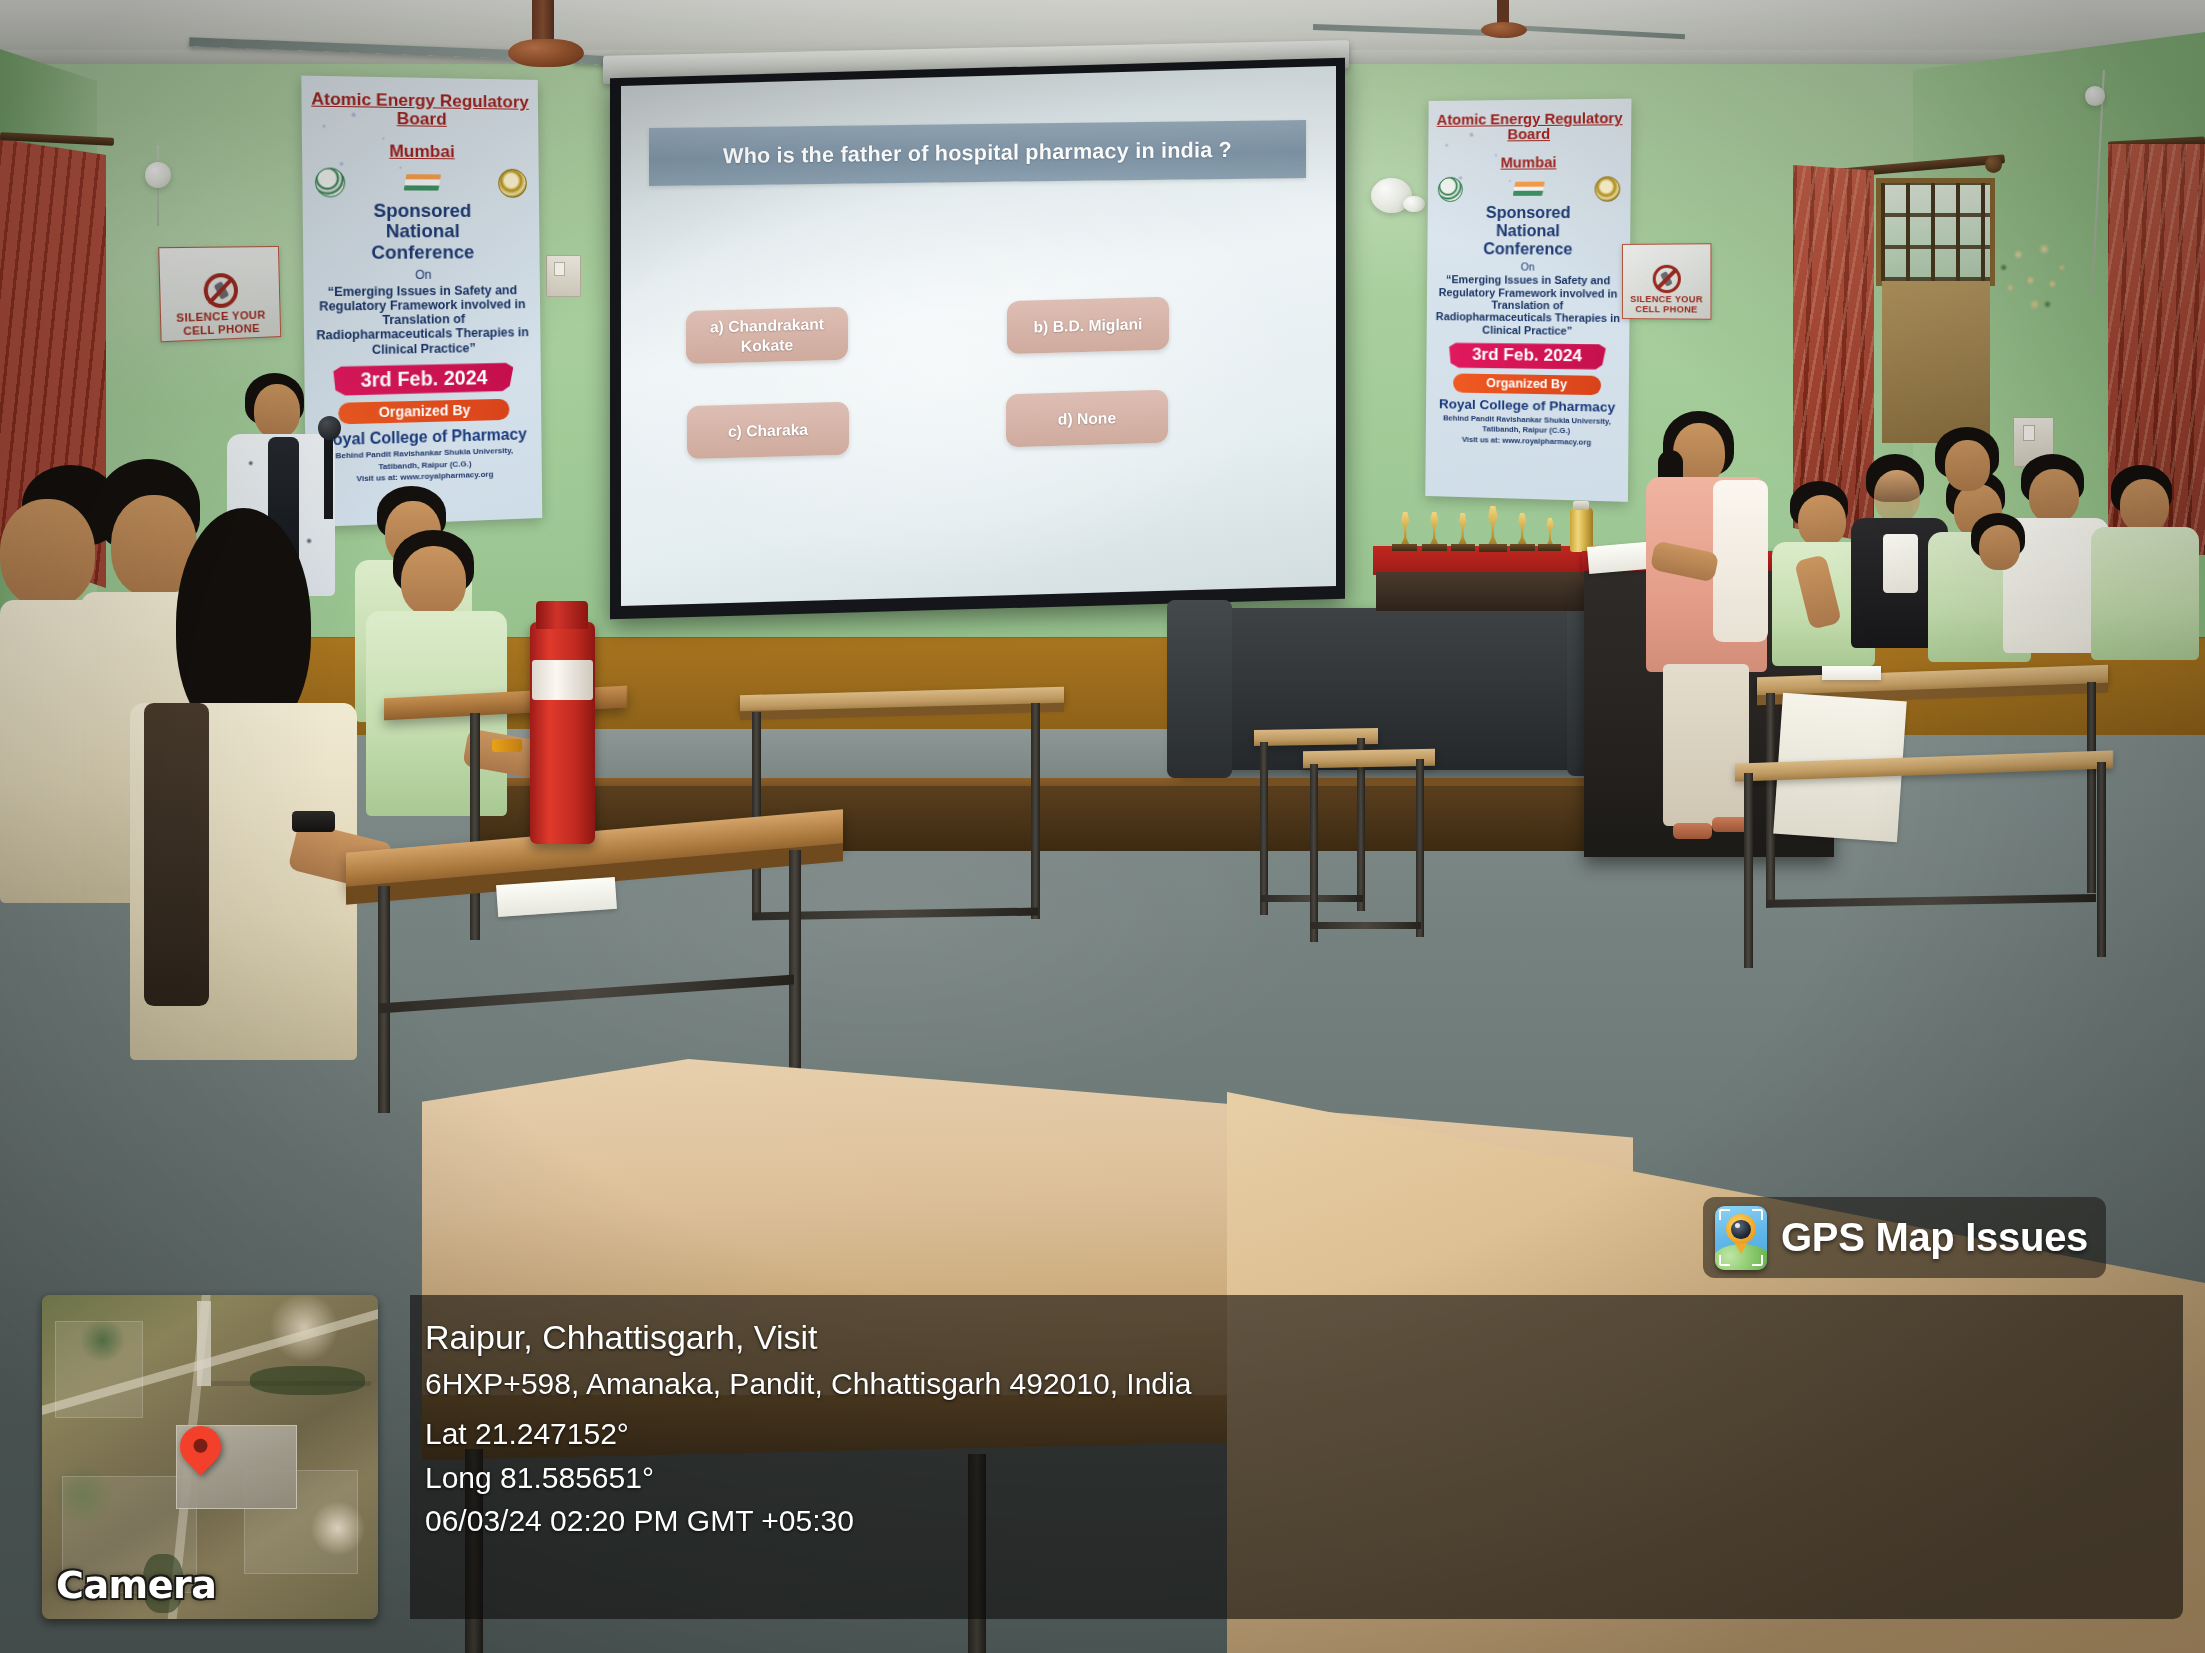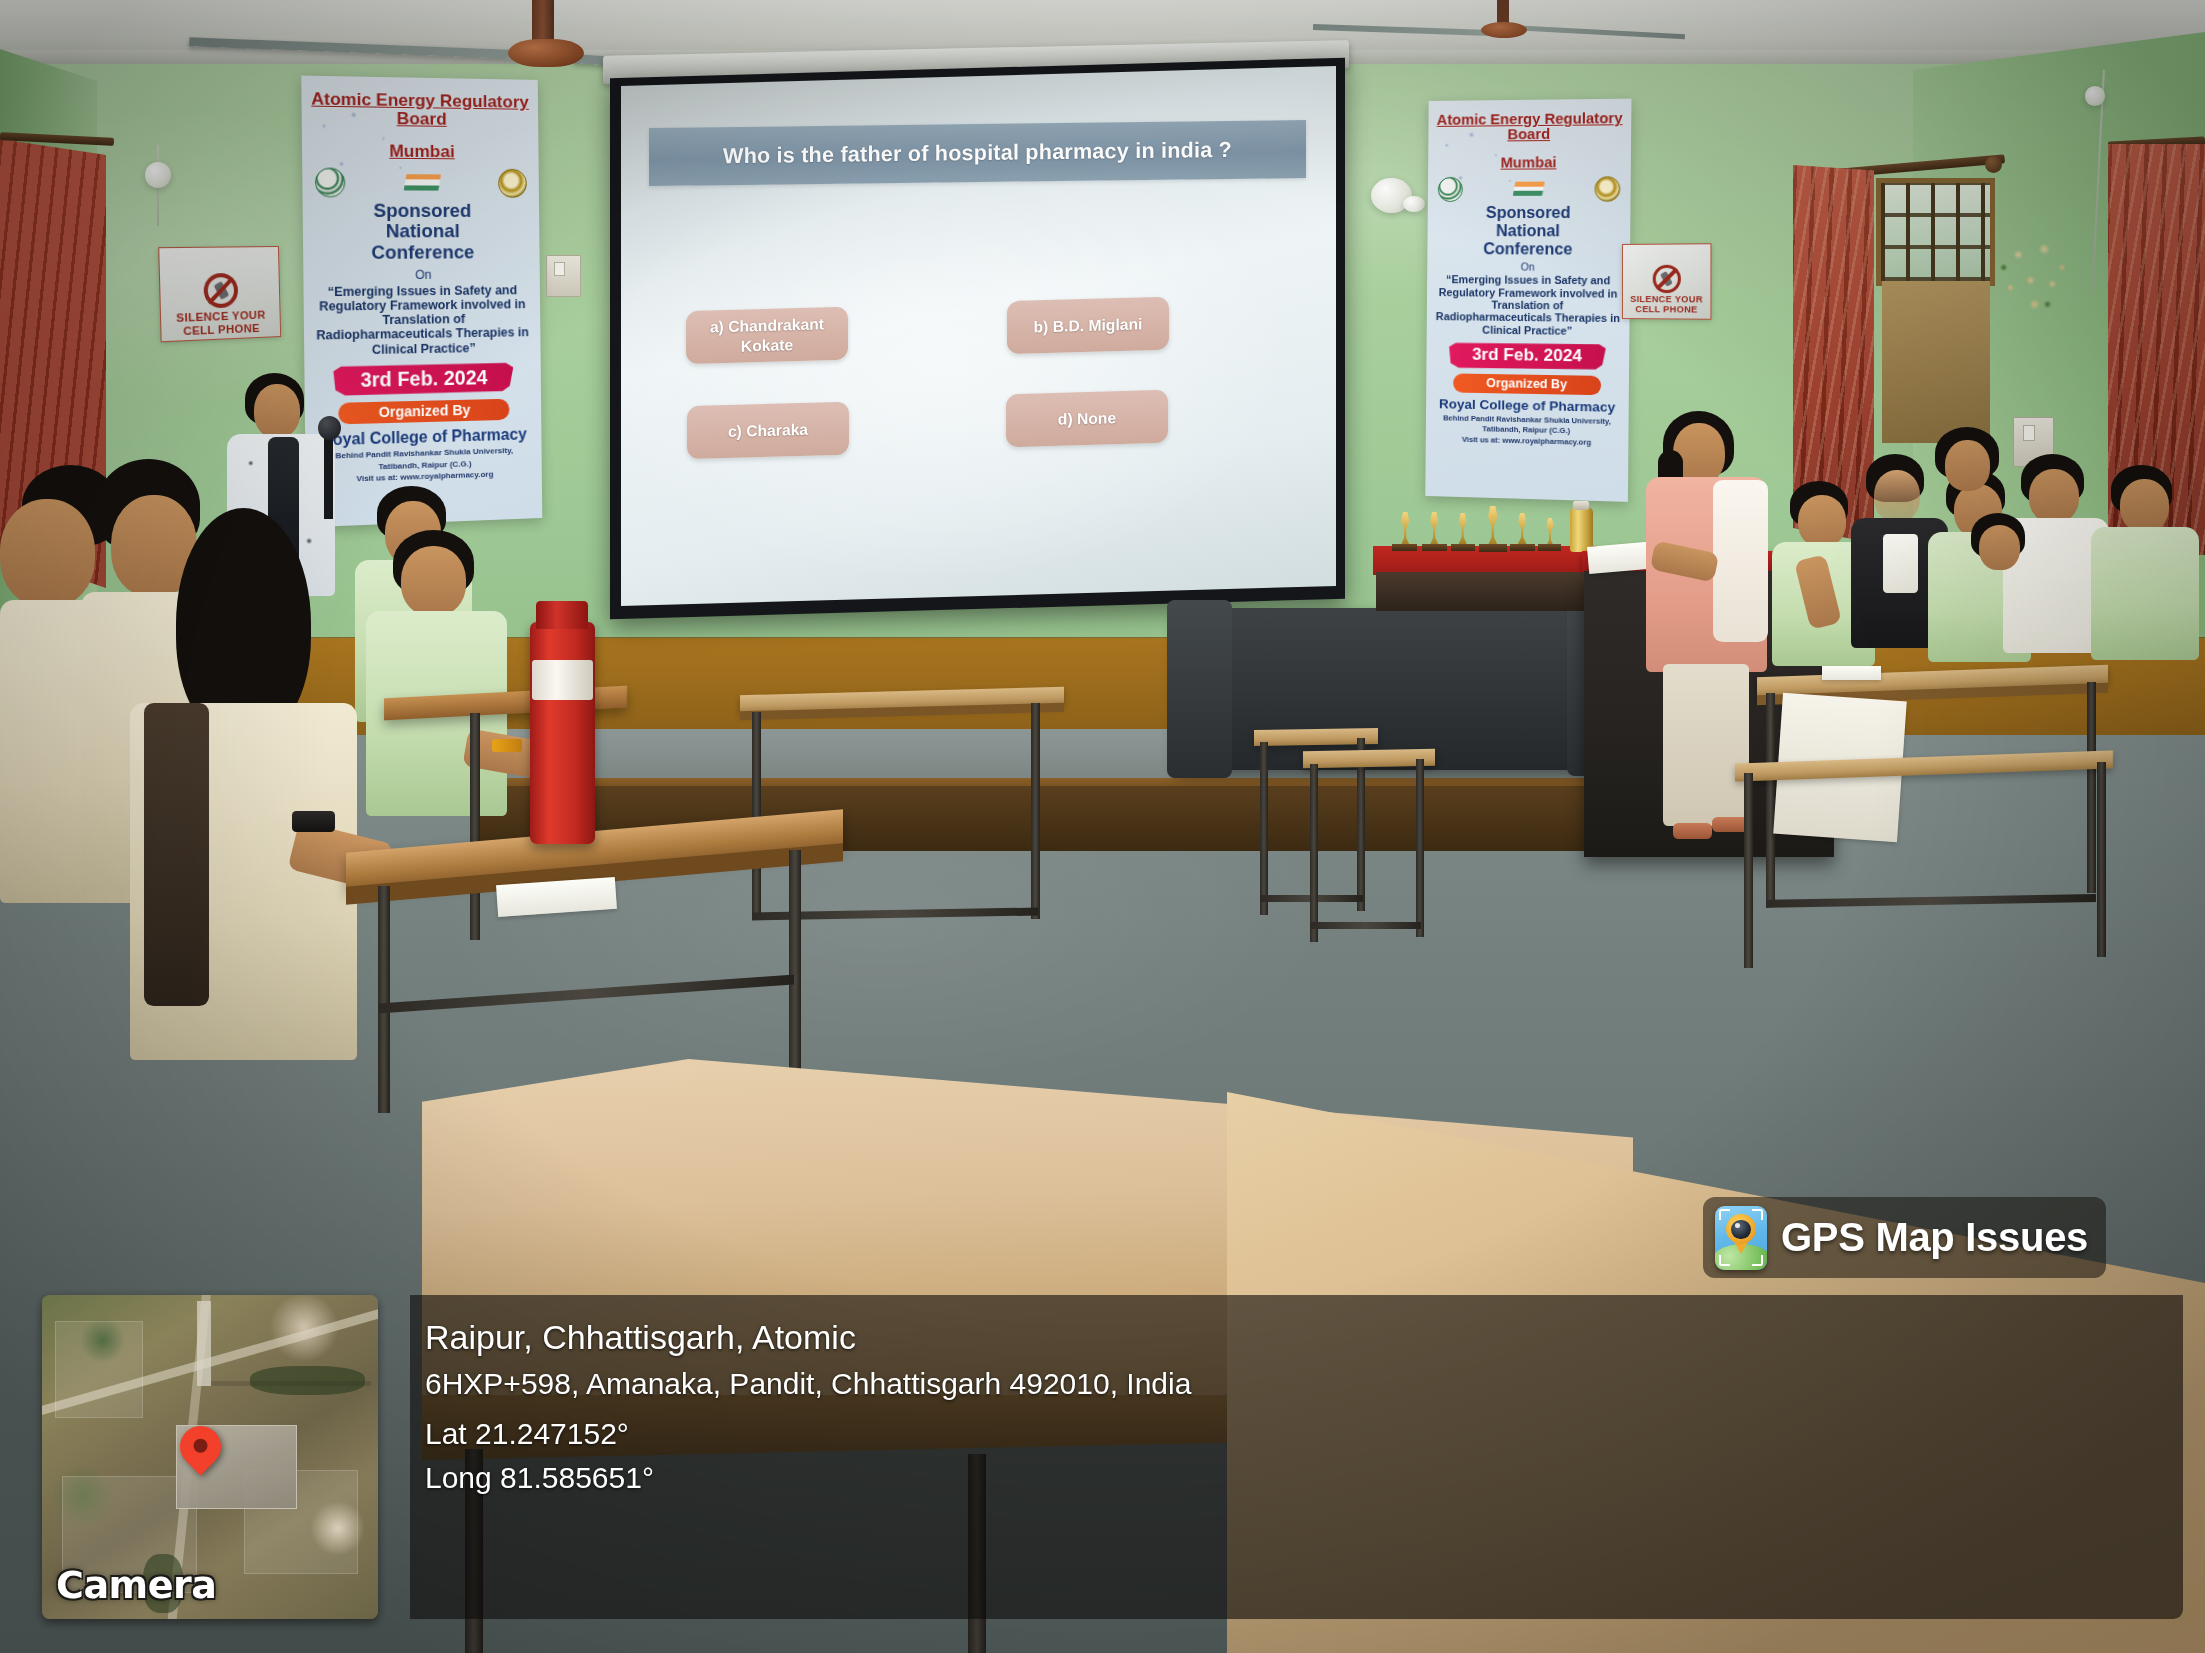--- a/index.html
+++ b/index.html
@@ -930,23 +930,24 @@
       <div class="parcel" style="left:6%;  top:56%; width:40%; height:36%;"></div>
       <div class="parcel" style="left:60%; top:54%; width:34%; height:32%;"></div>
       <div class="bldg"></div>
       <div class="treeline" style="left:62%; top:22%; width:34%; height:9%;"></div>
       <div class="treeline" style="left:30%; top:80%; width:12%; height:18%;"></div>
       <div class="pin"></div>
       <div class="google-logo">Camera</div>
     </div>
 
     <div id="gps-info">
-      <div class="gl city">Raipur, Chhattisgarh, Atomic</div>
+      <div class="gl city">Raipur, Chhattisgarh, Visit</div>
       <div class="gl">6HXP+598, Amanaka, Pandit, Chhattisgarh 492010, India</div>
       <div class="spacer"></div>
       <div class="gl">Lat 21.247152°</div>
       <div class="gl">Long 81.585651°</div>
+      <div class="gl">06/03/24 02:20 PM GMT +05:30</div>
     </div>
 
   </div>
 
 </div>
 
 
 </body></html>

